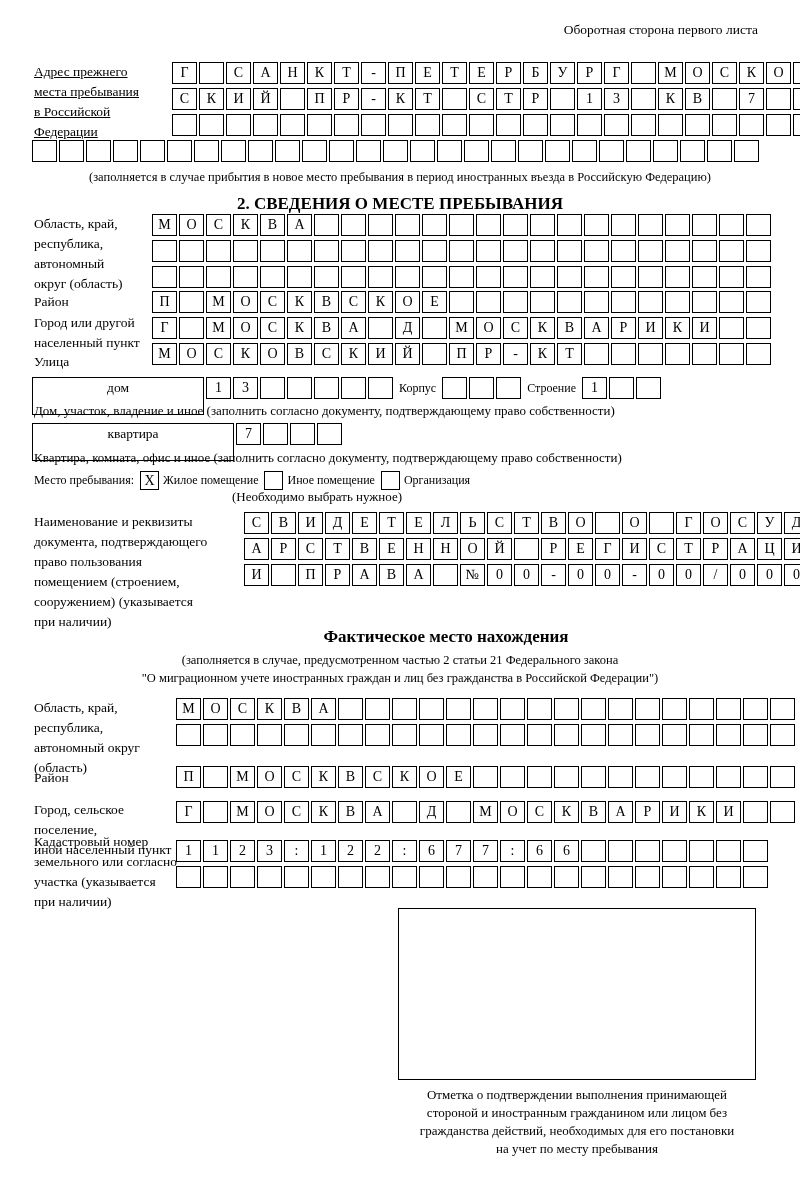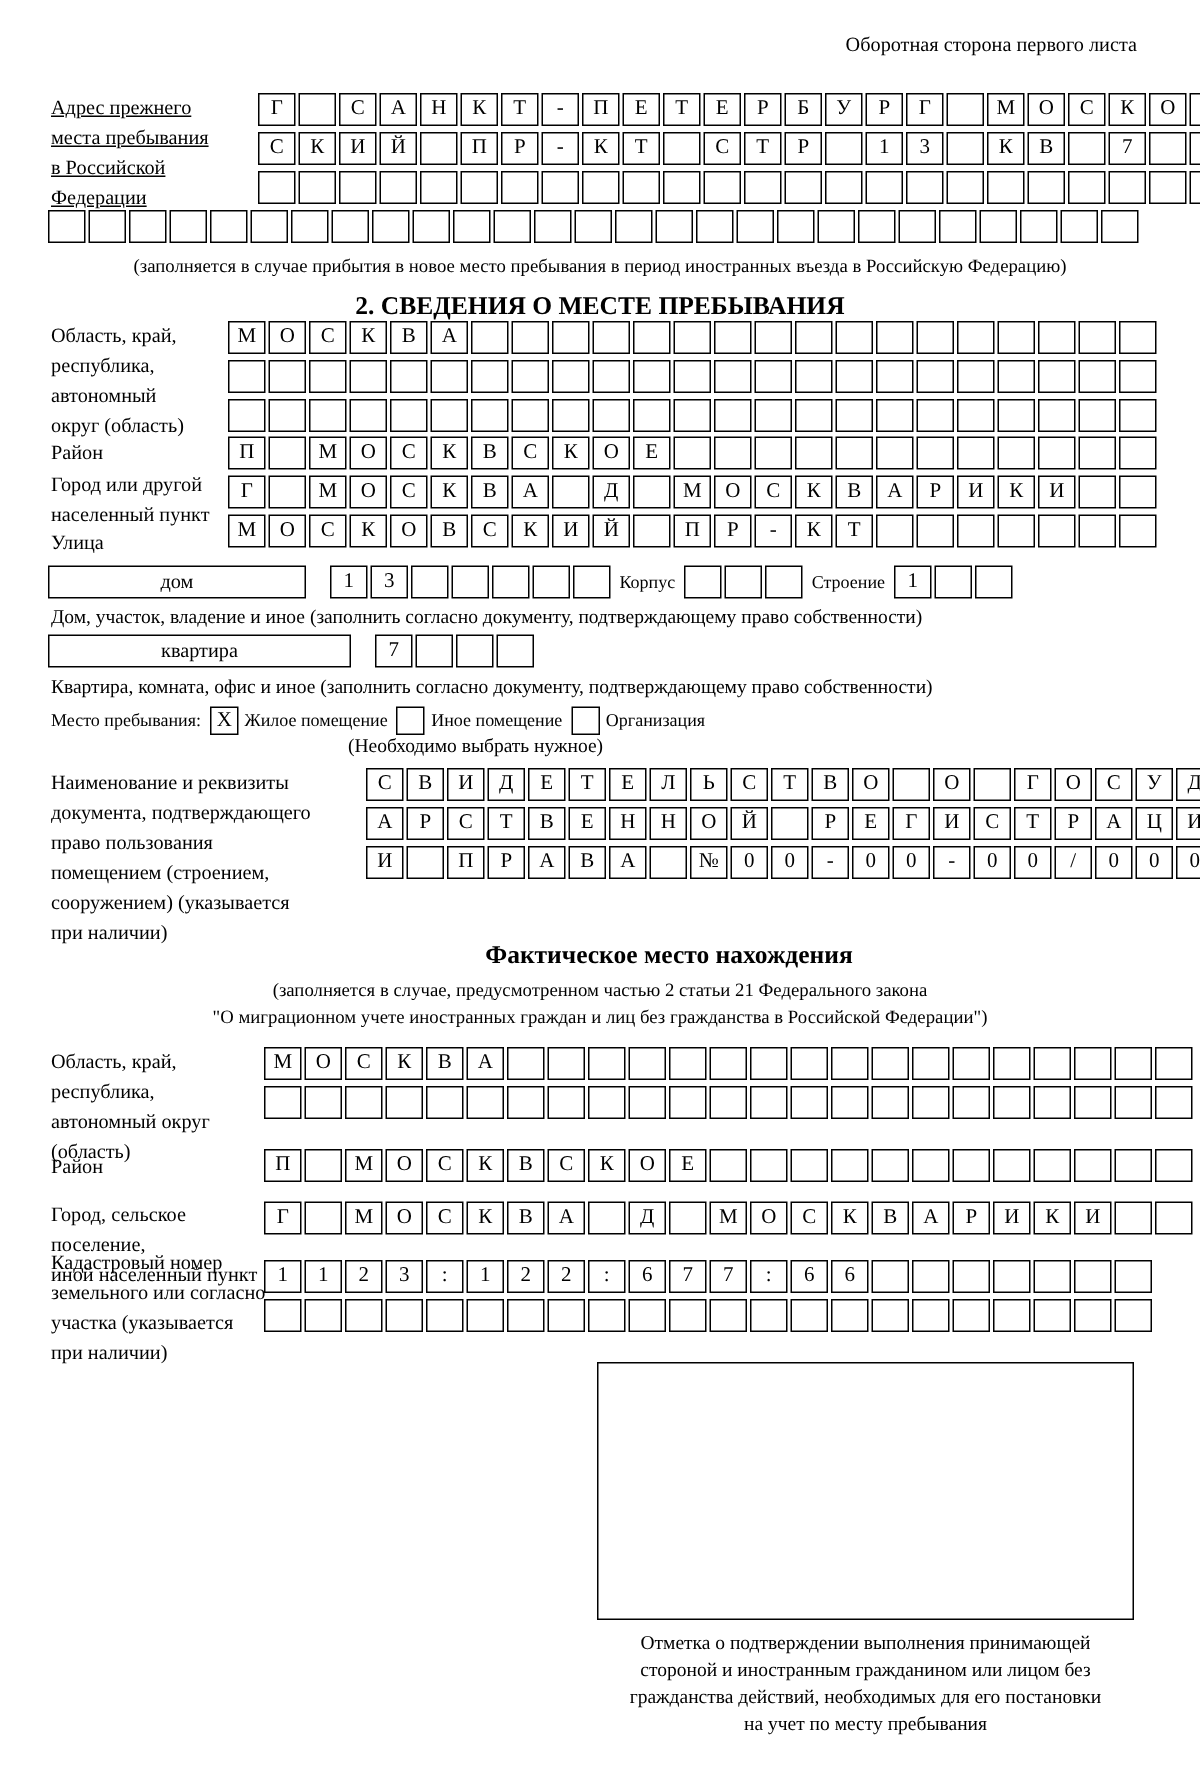--- a/index.html
+++ b/index.html
@@ -48,25 +48,25 @@
     box-sizing: border-box;
     font-size: 14px;
     line-height: 20px;
     text-align: center;
     font-family: "Liberation Serif", serif;
     background: #fff;
   }
   .wide-box {
     border: 1px solid #000;
     box-sizing: border-box;
-    height: 22px;
+    height: 38px;
     font-size: 13.5px;
     line-height: 20px;
     text-align: center;
-    margin-right: 16px;
+    margin-right: 2px;
   }
   .inline-lab {
     font-size: 12px;
     line-height: 22px;
     margin: 0 6px 0 4px;
     white-space: nowrap;
   }
   .chk {
     width: 19px;
     height: 19px;

